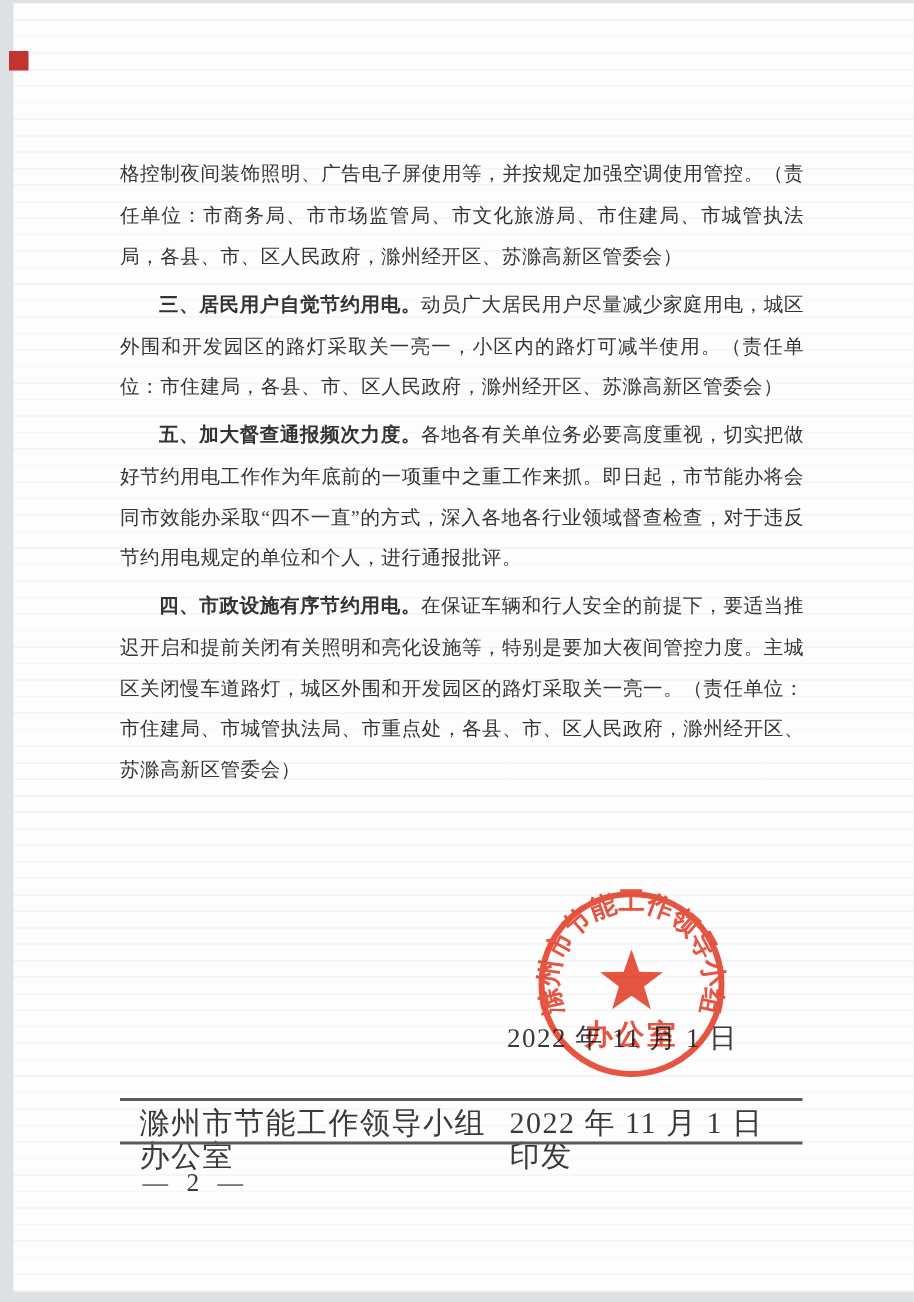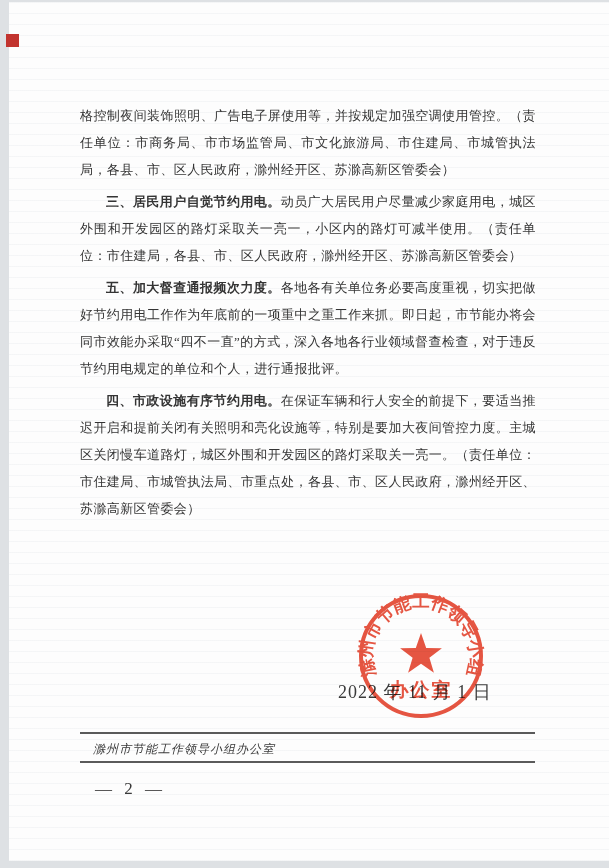--- a/index.html
+++ b/index.html
@@ -45,21 +45,21 @@
   }
   .content p {
     margin: 0;
   }
   .content p.indent {
     text-indent: 2em;
     margin-top: 5px;
   }
   .content .lead {
     font-weight: bold;
-    font-family: Liberation Serif, serif;
+    font-family: Liberation Mono, monospace;
   }
   .date-line {
     position: absolute;
     left: 329px;
     top: 678px;
     font-size: 18px;
     letter-spacing: 1px;
     color: #3a3a3a;
     z-index: 1;
   }
@@ -85,25 +85,24 @@
   .footer-row {
     position: absolute;
     left: 71px;
     top: 736px;
     width: 455px;
     display: flex;
     justify-content: space-between;
     box-sizing: border-box;
     padding-left: 13px;
     padding-right: 18px;
-    font-size: 12px;
+    font-size: 20px;
     line-height: 22px;
     letter-spacing: 1px;
     color: #3a3a3a;
-    font-style: italic;
   }
   .page-number {
     position: absolute;
     left: 86px;
     top: 777px;
     font-size: 17px;
     letter-spacing: 4px;
     color: #3a3a3a;
   }
 </style>
@@ -127,19 +126,20 @@
     <text font-size="17.5" font-weight="bold" fill="#e5432d" font-family="'Liberation Sans','DejaVu Sans',sans-serif">
       <textPath href="#sealArc" startOffset="50%" text-anchor="middle">滁州市节能工作领导小组</textPath>
     </text>
     <polygon fill="#e5432d" points="65,42 70.2,56.9 85.9,57.2 73.4,66.7 77.9,81.8 65,72.8 52.1,81.8 56.6,66.7 44.1,57.2 59.8,56.9"></polygon>
     <text x="65" y="105" text-anchor="middle" font-size="19" font-weight="bold" fill="#e5432d" letter-spacing="2" font-family="'Liberation Sans','DejaVu Sans',sans-serif">办公室</text>
   </svg>
 
   <div class="footer-rule rule-top"></div>
   <div class="footer-row">
     <span>滁州市节能工作领导小组办公室</span>
+    <span>2022 年 11 月 1 日印发</span>
   </div>
   <div class="footer-rule rule-bottom"></div>
 
   <div class="page-number">— 2 —</div>
 </div>
 
 <div class="red-marker"></div>
 
 </body></html>

